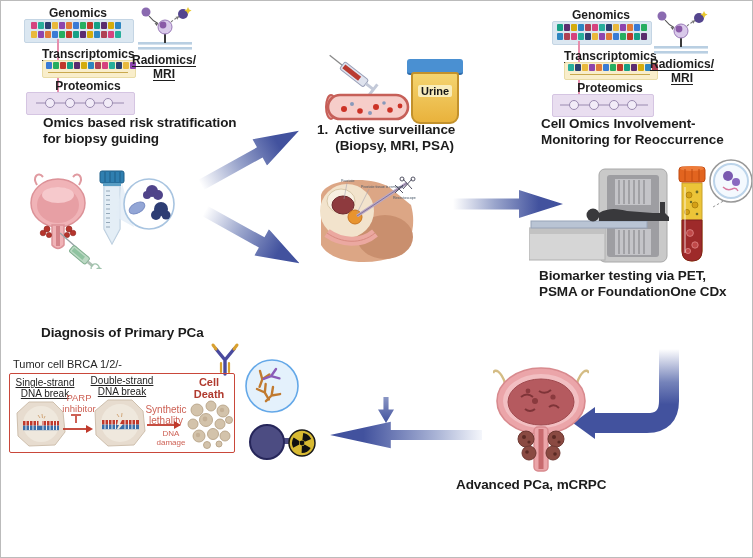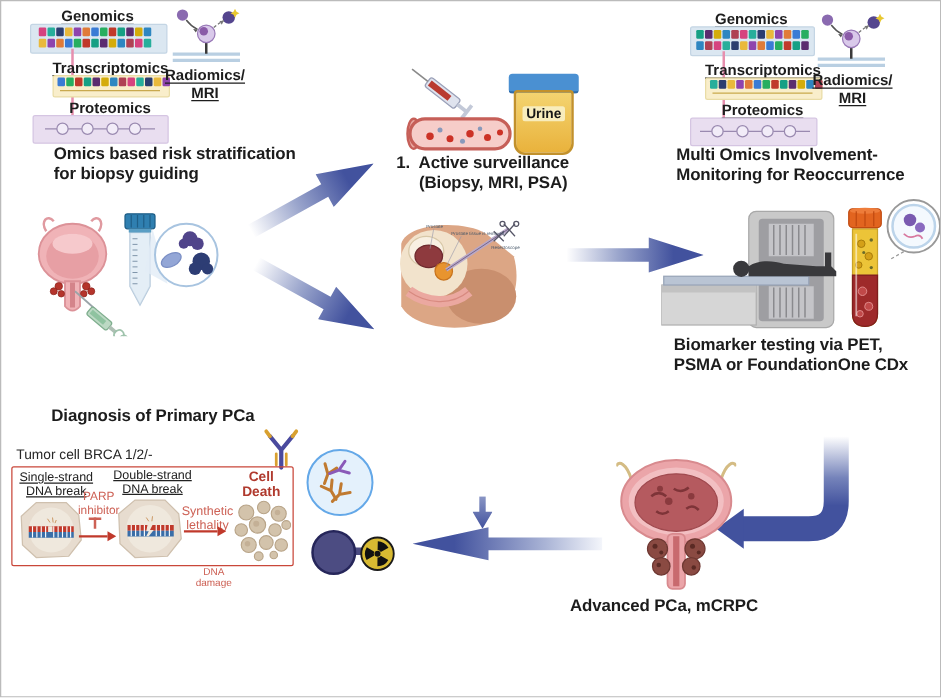--- a/index.html
+++ b/index.html
@@ -52,21 +52,21 @@
     border:2px solid #c2912c;border-radius:3px 3px 9px 9px;
   }
   .cup-label{
     position:absolute;width:100%;text-align:center;font-weight:700;font-size:11px;color:#161616;
   }
   .cup-label span{background:rgba(248,238,193,0.95);padding:0 3px;border-radius:2px;}
   
   .brca-box{position:absolute;border:1.6px solid #c9473a;border-radius:2px;background:transparent;}
   .brca-title{position:absolute;font-size:11px;color:#262626;white-space:pre;}
   .cell-death{position:absolute;color:#b03a2e;font-weight:700;font-size:11px;line-height:12px;text-align:center;white-space:pre;}
-  .dna-damage{position:absolute;color:#cd6155;font-size:8px;line-height:9px;text-align:center;white-space:pre;margin-top:24px;}
+  .dna-damage{position:absolute;color:#cd6155;font-size:8px;line-height:9px;text-align:center;white-space:pre;}
   .inhib-t{position:absolute;width:10px;height:9px;}
   .inhib-t::before{content:"";position:absolute;left:0;top:0;width:10px;height:1.6px;background:#cd6155;}
   .inhib-t::after{content:"";position:absolute;left:4.2px;top:0;width:1.6px;height:9px;background:#cd6155;}
 </style>
 </head>
 <body>
 
 <div id="stage">
 
   <div class="abs" style="left:23px;top:5px;width:200px;height:150px;">
@@ -137,21 +137,21 @@
       <circle cx="45" cy="8" r="5" fill="#54458e"></circle>
       <path d="M50,1 l1.2,2.4 2.4,1.2 -2.4,1.2 -1.2,2.4 -1.2,-2.4 -2.4,-1.2 2.4,-1.2 Z" fill="#e8c830"></path>
       <path d="M11,10 C14,14 17,16 20,17.5" fill="none" stroke="#555" stroke-width="1.2"></path>
       <path d="M20,17.5 l-3.5,-0.4 2.2,2.8 Z" fill="#555"></path>
       <path d="M33,16 C36,13.5 38.5,11.8 41,10.5" fill="none" stroke="#777" stroke-width="1.1" stroke-dasharray="2.4 1.8"></path>
       <path d="M41,10.5 l-3.4,0.2 1.8,3 Z" fill="#777"></path>
     </svg>
     <div class="omics-title" style="left:96px;top:49px;width:68px;line-height:14px;">Radiomics/
 MRI</div>
   </div>
-  <div class="cap" style="left:540px;top:115px;">Multi Omics Involvement-
+  <div class="cap" style="left:540px;top:115px;">Cell Omics Involvement-
 Monitoring for Reoccurrence</div>
 
   <svg class="abs" style="left:26px;top:168px;" width="80" height="100" viewBox="0 0 80 100">
     <path d="M10,16 C5,8 11,2 16,8" fill="none" stroke="#e09aa0" stroke-width="2"></path>
     <path d="M52,16 C57,8 51,2 46,8" fill="none" stroke="#e09aa0" stroke-width="2"></path>
     <ellipse cx="31" cy="34" rx="27" ry="24" fill="#f0b3b7" stroke="#dc9298" stroke-width="1.5"></ellipse>
     <ellipse cx="31" cy="36" rx="21" ry="18" fill="#e79fa4"></ellipse>
     <ellipse cx="31" cy="26" rx="16" ry="8" fill="#f6c9cc"></ellipse>
     <path d="M25,56 L25,76 Q31,83 37,76 L37,56 Z" fill="#f0b3b7" stroke="#dc9298" stroke-width="1.5"></path>
     <rect x="29" y="57" width="4" height="20" fill="#d4848a"></rect>

